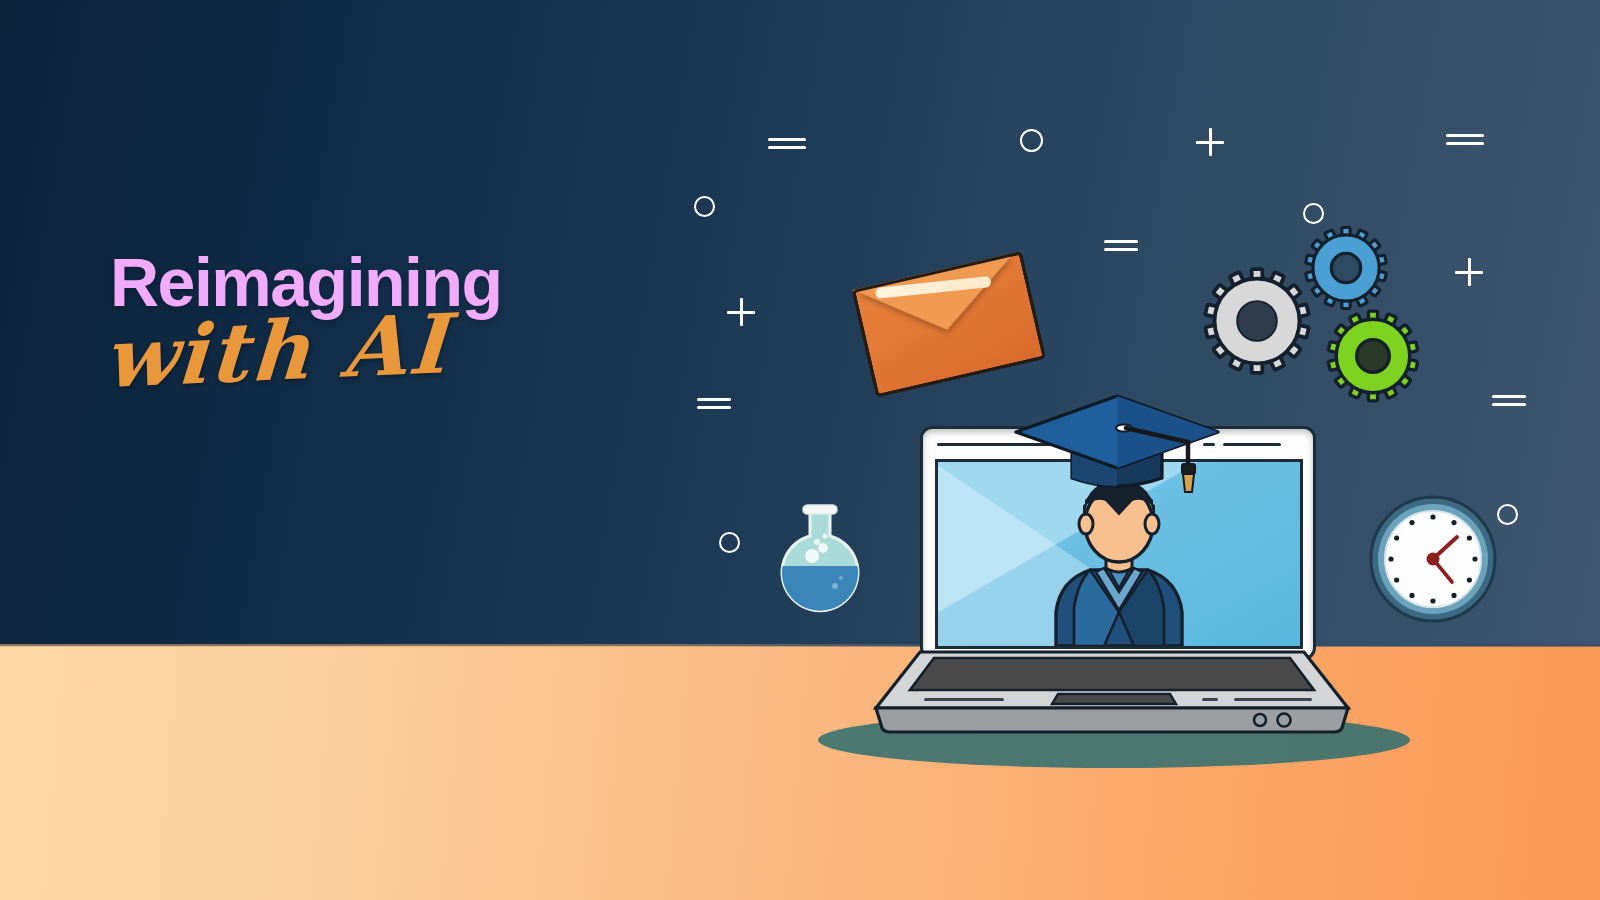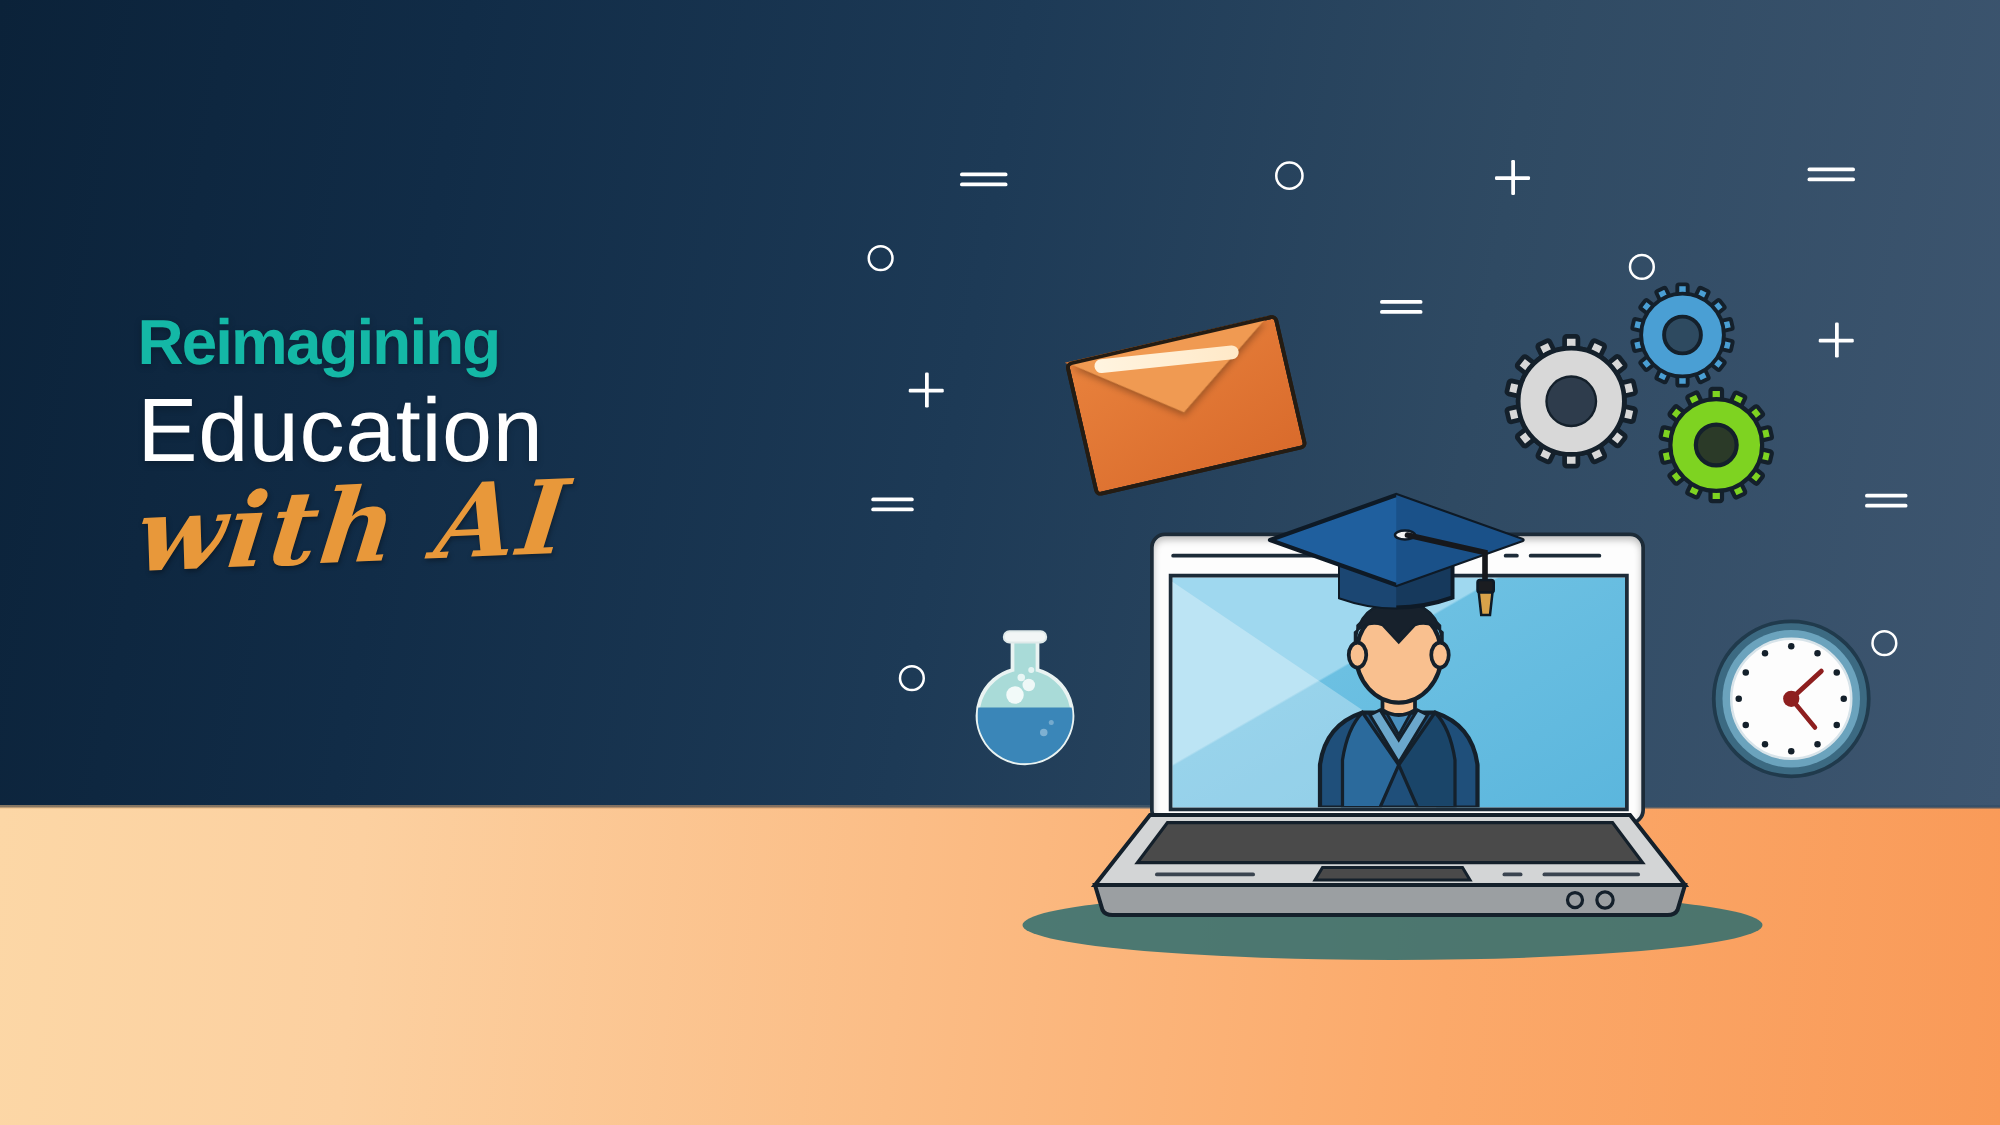--- a/index.html
+++ b/index.html
@@ -25,21 +25,21 @@
     background:linear-gradient(90deg,#e8b87f 0%,#d79c68 40%,#3b5a72 60%,#2f4a63 100%);
     opacity:.55;
   }
 
   
   .headline{
     position:absolute;left:110px;top:250px;width:640px;
     user-select:none;
   }
   .h-line1{
-    font-size:51px;font-weight:700;color:#14b8a6;
+    font-size:68px;font-weight:700;color:#f0abfc;
     letter-spacing:-1.5px;line-height:.96;
     text-shadow:0 2px 6px rgba(0,0,0,.25);
   }
   .h-line2{
     font-size:72px;font-weight:300;color:#ffffff;
     letter-spacing:.5px;line-height:1.12;margin-top:6px;
     text-shadow:0 2px 6px rgba(0,0,0,.22);
   }
   .h-line3{
     font-size:82px;color:#e8983a;font-style:italic;font-weight:700;
@@ -143,21 +143,20 @@
 <body>
 
 <div class="banner">
 
   <div class="sky"></div>
   <div class="ground"></div>
   <div class="horizon-line"></div>
 
   <div class="headline">
     <div class="h-line1">Reimagining</div>
-    <div class="h-line2">Education</div>
     <div class="h-line3">with AI</div>
   </div>
 
   <div id="symbols">
       <div class="sym eq" style="left: 768px; top: 138px; width: 38px;">
         <i style="width: 38px; height: 3px;"></i>
         <i style="width: 38px; height: 3px;"></i>
       </div>
       <div class="sym circ" style="left: 694px; top: 196px; width: 17px; height: 17px;"></div>
       <div class="sym plus" style="left: 727px; top: 298px; width: 28px; height: 28px;">

